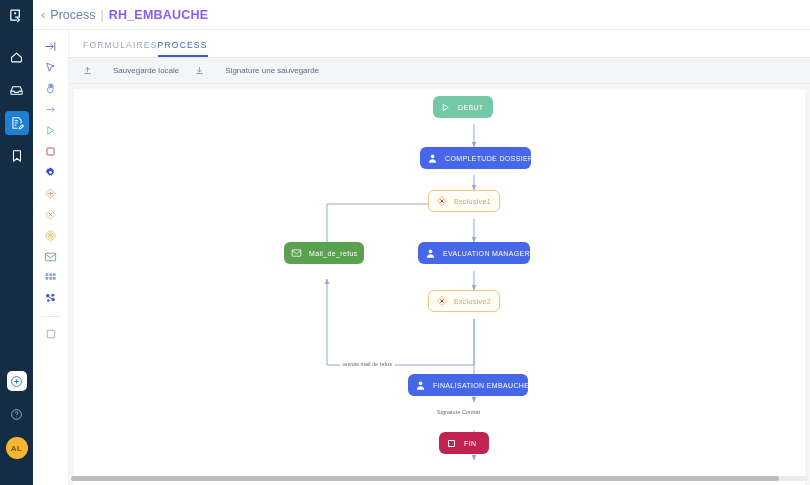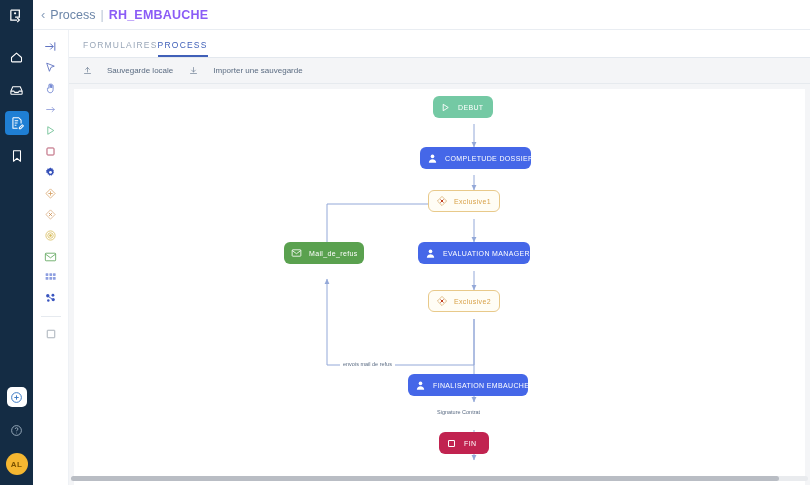--- a/index.html
+++ b/index.html
@@ -31,21 +31,21 @@
     width: 20px; height: 20px; border-radius: 5px; background:#ffffff;
     display:flex; align-items:center; justify-content:center;
     color:#2f6fb5; margin-bottom: 14px;
   }
   .rail-help { width:18px;height:18px;display:flex;align-items:center;justify-content:center;color:#9fb0c1;margin-bottom:14px;}
   .rail-avatar {
     width: 22px; height: 22px; border-radius: 50%;
     background: #f5b731; color:#7a5200;
     display:flex;align-items:center;justify-content:center;
     font-size: 8px; font-weight: bold; letter-spacing:.3px;
-    margin-bottom: 10px;
+    margin-bottom: 26px;
   }
 
   
   .right { flex: 1 1 auto; display:flex; flex-direction:column; background:#ffffff; position:relative; }
 
   .topbar {
     height: 30px; display:flex; align-items:center;
     padding-left: 8px; background:#ffffff;
     border-bottom: 1px solid #e9edf2;
   }
@@ -82,21 +82,21 @@
     font-size: 8.5px; letter-spacing: 1.2px; color:#9aa7b8;
     padding-bottom: 5px; border-bottom: 2px solid transparent;
   }
   .tab.active { color:#4060b8; border-bottom-color:#4060b8; }
 
   .subbar {
     height: 26px; background:#f4f5f7;
     display:flex; align-items:center; padding-left: 14px; gap: 16px;
     border-bottom:1px solid #e6eaee;
   }
-  .subact { display:flex; align-items:center; gap:15px; font-size:8px; color:#5a6b81; }
+  .subact { display:flex; align-items:center; gap:21px; font-size:8px; color:#5a6b81; }
   .subact svg { display:block; }
 
   .canvas-wrap { flex:1 1 auto; position:relative; background:#f4f5f7; padding:5px 5px 0 5px; min-height:0;}
   .canvas {
     position:relative; width:100%; height:100%;
     background:#ffffff; overflow:hidden;
   }
   #flow-svg { position:absolute; left:0; top:0; }
 
   
@@ -307,21 +307,21 @@
             <span>Sauvegarde locale</span>
           </div>
           <div class="subact">
             <span>
               <svg width="9" height="9" viewBox="0 0 24 24" fill="none" stroke="#7b8a9e" stroke-width="2" stroke-linecap="round" stroke-linejoin="round">
                 <path d="M12 4v12"></path>
                   <path d="M7 11l5 5 5-5"></path>
                   <path d="M4 20h16"></path>
               </svg>
             </span>
-            <span>Importer une sauvegarde</span>
+            <span>Signature une sauvegarde</span>
           </div>
         </div>
 
         <div class="canvas-wrap">
           <div class="canvas">
 
             <svg id="flow-svg" width="740" height="400" viewBox="0 0 740 400">
               <defs>
                 <marker id="ah" markerWidth="7" markerHeight="7" refX="5.4" refY="3" orient="auto">
                   <path d="M0 0.4 L5.6 3 L0 5.6 z" fill="#93a8d8"></path>

